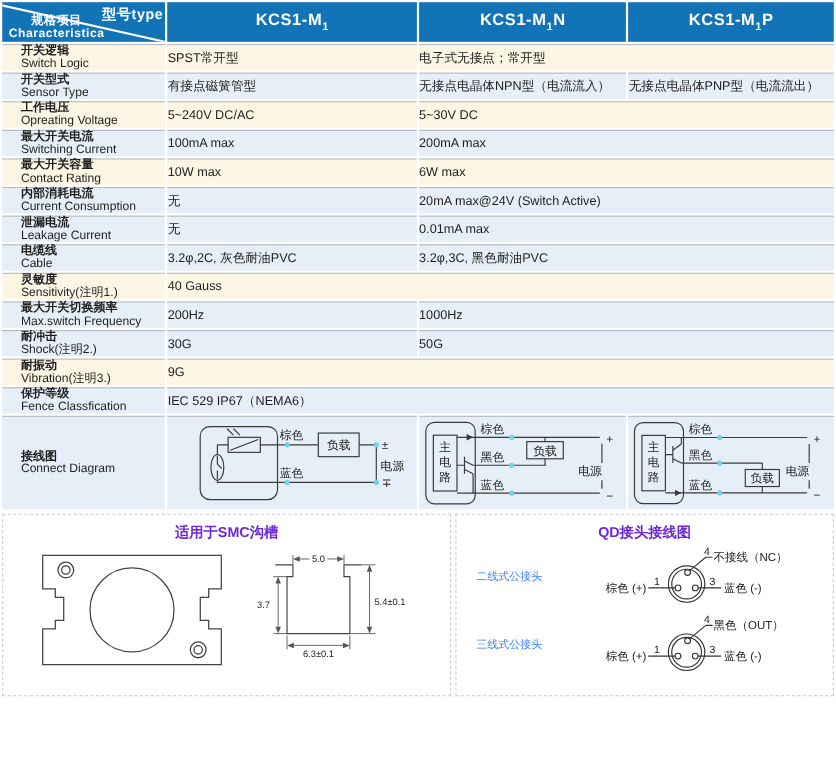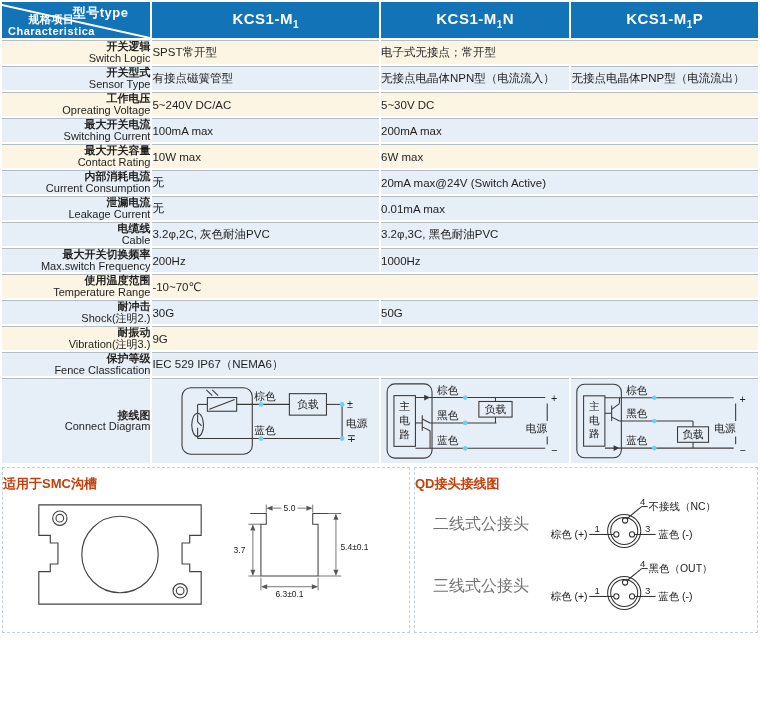--- a/index.html
+++ b/index.html
@@ -6,41 +6,41 @@
   .page{width:760px;height:708px;background:#fff;position:relative;
         font-family:"Liberation Sans","DejaVu Sans",sans-serif;color:#1f1f1f;overflow:hidden;}
   table.spec{width:760px;border-collapse:separate;border-spacing:2px;table-layout:fixed;}
   col.c-label{width:148px}col.c-m1{width:226px}col.c-n{width:188px}col.c-p{width:186px}
   th{background:#1273b7;color:#fff;height:36px;font-size:15px;font-weight:bold;
      letter-spacing:.5px;text-align:center;vertical-align:middle;padding:0;}
   th sub{font-size:10px;}
   td{height:22px;padding:0;vertical-align:middle;border-top:1px solid #b4bcc4;}
   tr.cream td{background:#fcf5e3;}
   tr.blue td{background:#e6eef7;}
-  td.label{text-align:right;padding-left:17px;}
+  td.label{text-align:left;padding-left:17px;}
   td.label .zh{font-size:11px;font-weight:bold;line-height:11.5px;}
   td.label .en{font-size:11px;line-height:11.5px;}
   td.val{font-size:11.5px;}
   td.diag-cell{height:84px;text-align:center;}
   
   .corner{position:relative;width:100%;height:36px;overflow:hidden;}
   .corner .diagline{position:absolute;left:-4px;top:1px;width:172px;height:2px;background:#fff;
                     transform-origin:0 0;transform:rotate(12.6deg);}
-  .corner .model-top{position:absolute;top:2px;right:22px;font-size:13px;font-weight:bold;color:#fff;}
+  .corner .model-top{position:absolute;top:2px;right:2px;font-size:13px;font-weight:bold;color:#fff;}
   .corner .spec-bl{position:absolute;left:6px;bottom:1px;color:#fff;font-size:11px;
                    font-weight:bold;line-height:12px;text-align:center;}
   
   .bottom{display:flex;gap:4px;margin:2px 2px 0 2px;height:166px;}
   .panel{border:1px dashed #c3cfdb;background:#fff;box-sizing:border-box;}
   .panel.left{width:408px;}
   .panel.right{flex:1;}
-  .panel-title{color:#c2410c;font-size:13px;font-weight:bold;margin-top:7px;}
+  .panel-title{text-align:center;color:#6d28d9;font-size:13px;font-weight:bold;margin-top:7px;}
   .draw-row{display:flex;align-items:flex-start;gap:22px;padding:8px 0 0 32px;}
   .conn-row{display:flex;align-items:center;height:62px;padding-left:18px;}
-  .conn-name{width:104px;font-size:16px;color:#737373;}
+  .conn-name{width:104px;font-size:10px;color:#3b82f6;}
   svg{display:block;}
   svg text{font-family:"Liberation Sans","DejaVu Sans",sans-serif;fill:#222;}
   .wire-svg text{font-size:11px;}
 </style>
 </head>
 <body>
 
 <div class="page">
 
 <table class="spec">
@@ -126,34 +126,34 @@
   <td class="val" colspan="2">0.01mA max</td>
 </tr>
 <tr class="blue">
   <td class="label">
             <div class="zh">电缆线</div>
             <div class="en">Cable</div>
           </td>
   <td class="val">3.2φ,2C, 灰色耐油PVC</td>
   <td class="val" colspan="2">3.2φ,3C, 黑色耐油PVC</td>
 </tr>
+<tr class="cream">
+  <td class="label">
+            <div class="zh">灵敏度</div>
+            <div class="en">Sensitivity(注明1.)</div>
+          </td>
+  <td class="val" colspan="3">40 Gauss</td>
+</tr>
 <tr class="blue">
   <td class="label">
             <div class="zh">最大开关切换频率</div>
             <div class="en">Max.switch Frequency</div>
           </td>
   <td class="val">200Hz</td>
   <td class="val" colspan="2">1000Hz</td>
-</tr>
-<tr class="cream">
-  <td class="label">
-            <div class="zh">使用温度范围</div>
-            <div class="en">Temperature Range</div>
-          </td>
-  <td class="val" colspan="3">-10~70℃</td>
 </tr>
 <tr class="blue">
   <td class="label">
             <div class="zh">耐冲击</div>
             <div class="en">Shock(注明2.)</div>
           </td>
   <td class="val">30G</td>
   <td class="val" colspan="2">50G</td>
 </tr>
 <tr class="cream">

